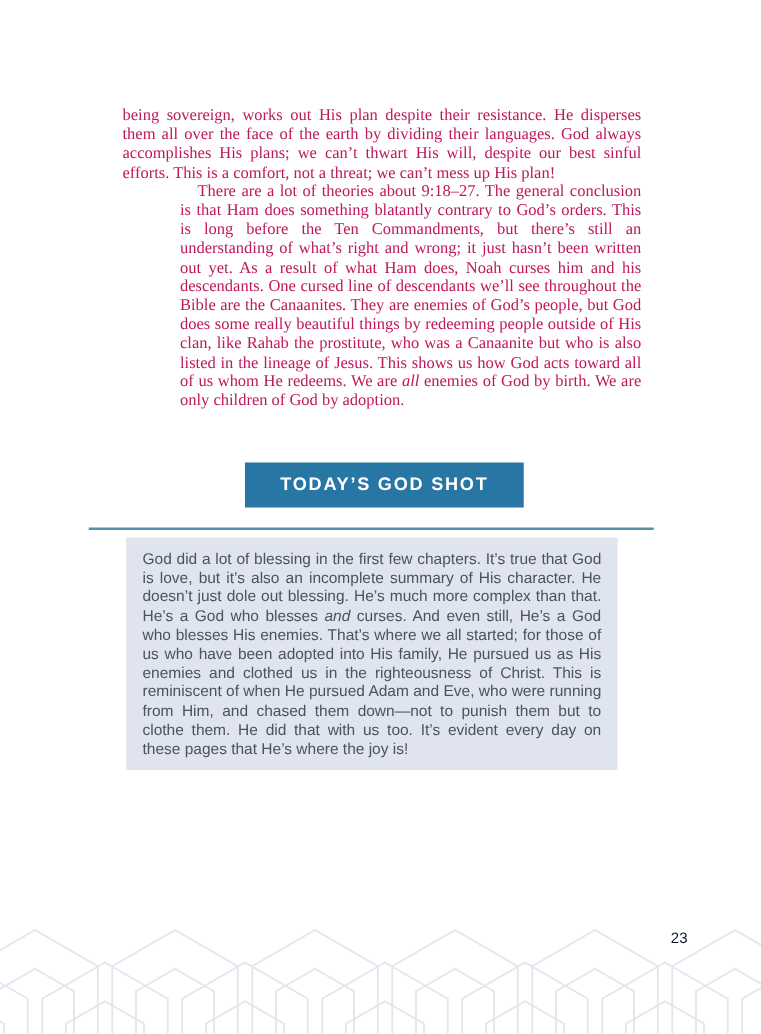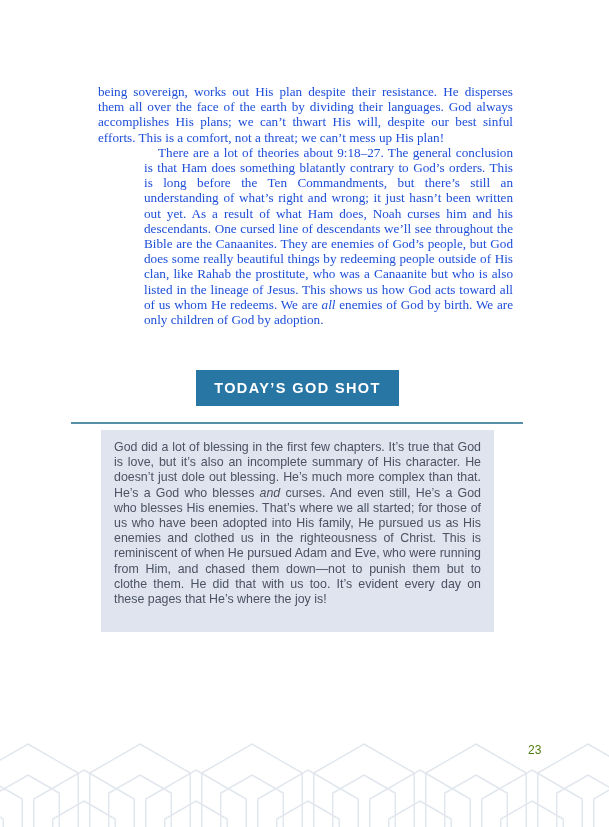--- a/index.html
+++ b/index.html
@@ -9,32 +9,32 @@
     height: 827px;
     background: #ffffff;
     overflow: hidden;
     font-family: "Liberation Serif", serif;
   }
   .body-text {
     position: absolute;
     left: 98px;
     top: 84px;
     width: 415px;
-    color: #1d4ed8;
+    color: #be185d;
     font-size: 13.2px;
     line-height: 15.2px;
     text-align: justify;
   }
   .body-text p { margin: 0; }
   .body-text p.indent { text-indent: 14px; margin-left: 46px; }
   .banner {
     position: absolute;
     left: 196px;
     top: 370px;
-    width: 203px;
+    width: 223px;
     height: 36px;
     display: flex;
     align-items: center;
     justify-content: center;
   }
   .banner-label {
     font-family: "Liberation Sans", sans-serif;
     font-weight: 700;
     font-size: 14.5px;
     letter-spacing: 1.4px;
@@ -48,39 +48,39 @@
     width: 452px;
     height: 2px;
   }
   .god-shot-box {
     position: absolute;
     left: 101px;
     top: 430px;
     width: 393px;
     min-height: 172px;
     box-sizing: border-box;
-    padding: 10px 13px 25px 13px;
+    padding: 10px 13px 9px 13px;
   }
   .god-shot-box p {
     margin: 0;
     font-family: "Liberation Sans", sans-serif;
     font-size: 12.4px;
     line-height: 15.2px;
     color: #4b5263;
     text-align: justify;
   }
   .page-number {
     position: absolute;
     left: 528px;
     top: 743px;
     width: 22px;
-    text-align: left;
+    text-align: right;
     font-family: "Liberation Sans", sans-serif;
     font-size: 12px;
-    color: #4d7c0f;
+    color: #0f172a;
     z-index: 2;
   }
   .hex-pattern {
     position: absolute;
     left: 0;
     bottom: 0;
     z-index: 1;
     display: block;
   }
   em { font-style: italic; }

